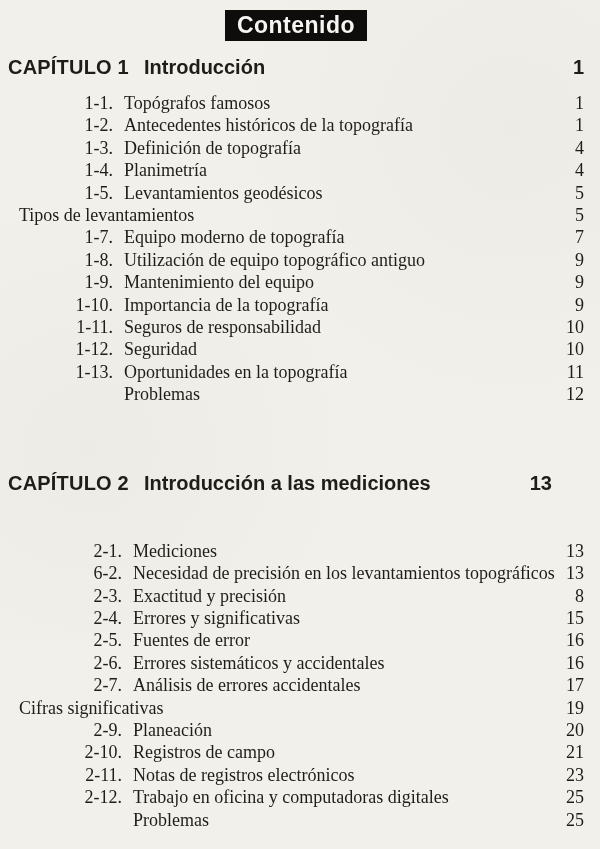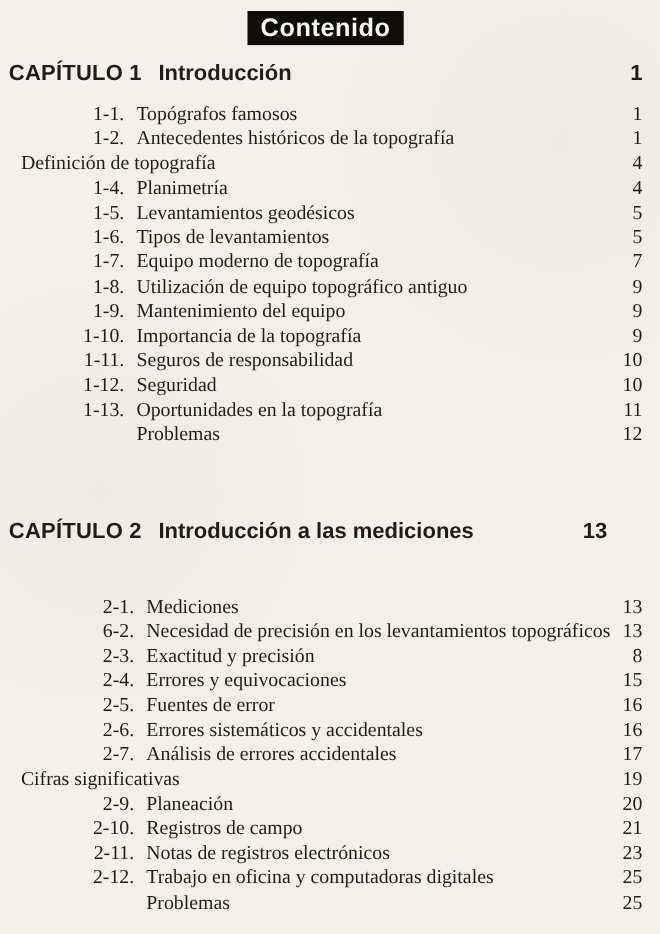--- a/index.html
+++ b/index.html
@@ -88,35 +88,35 @@
         <span class="num">1-1.</span>
         <span class="ttl">Topógrafos famosos</span>
         <span class="pg">1</span>
       </div>
       <div class="row">
         <span class="num">1-2.</span>
         <span class="ttl">Antecedentes históricos de la topografía</span>
         <span class="pg">1</span>
       </div>
       <div class="row">
+        <span class="num">1-3.</span>
         <span class="ttl">Definición de topografía</span>
         <span class="pg">4</span>
       </div>
       <div class="row">
         <span class="num">1-4.</span>
         <span class="ttl">Planimetría</span>
         <span class="pg">4</span>
       </div>
       <div class="row">
         <span class="num">1-5.</span>
         <span class="ttl">Levantamientos geodésicos</span>
         <span class="pg">5</span>
       </div>
       <div class="row">
-        <span class="num">1-6.</span>
         <span class="ttl">Tipos de levantamientos</span>
         <span class="pg">5</span>
       </div>
       <div class="row">
         <span class="num">1-7.</span>
         <span class="ttl">Equipo moderno de topografía</span>
         <span class="pg">7</span>
       </div>
       <div class="row">
         <span class="num">1-8.</span>
@@ -175,21 +175,21 @@
         <span class="ttl">Necesidad de precisión en los levantamientos topográficos</span>
         <span class="pg">13</span>
       </div>
       <div class="row">
         <span class="num">2-3.</span>
         <span class="ttl">Exactitud y precisión</span>
         <span class="pg">8</span>
       </div>
       <div class="row">
         <span class="num">2-4.</span>
-        <span class="ttl">Errores y equivocaciones</span>
+        <span class="ttl">Errores y significativas</span>
         <span class="pg">15</span>
       </div>
       <div class="row">
         <span class="num">2-5.</span>
         <span class="ttl">Fuentes de error</span>
         <span class="pg">16</span>
       </div>
       <div class="row">
         <span class="num">2-6.</span>
         <span class="ttl">Errores sistemáticos y accidentales</span>

